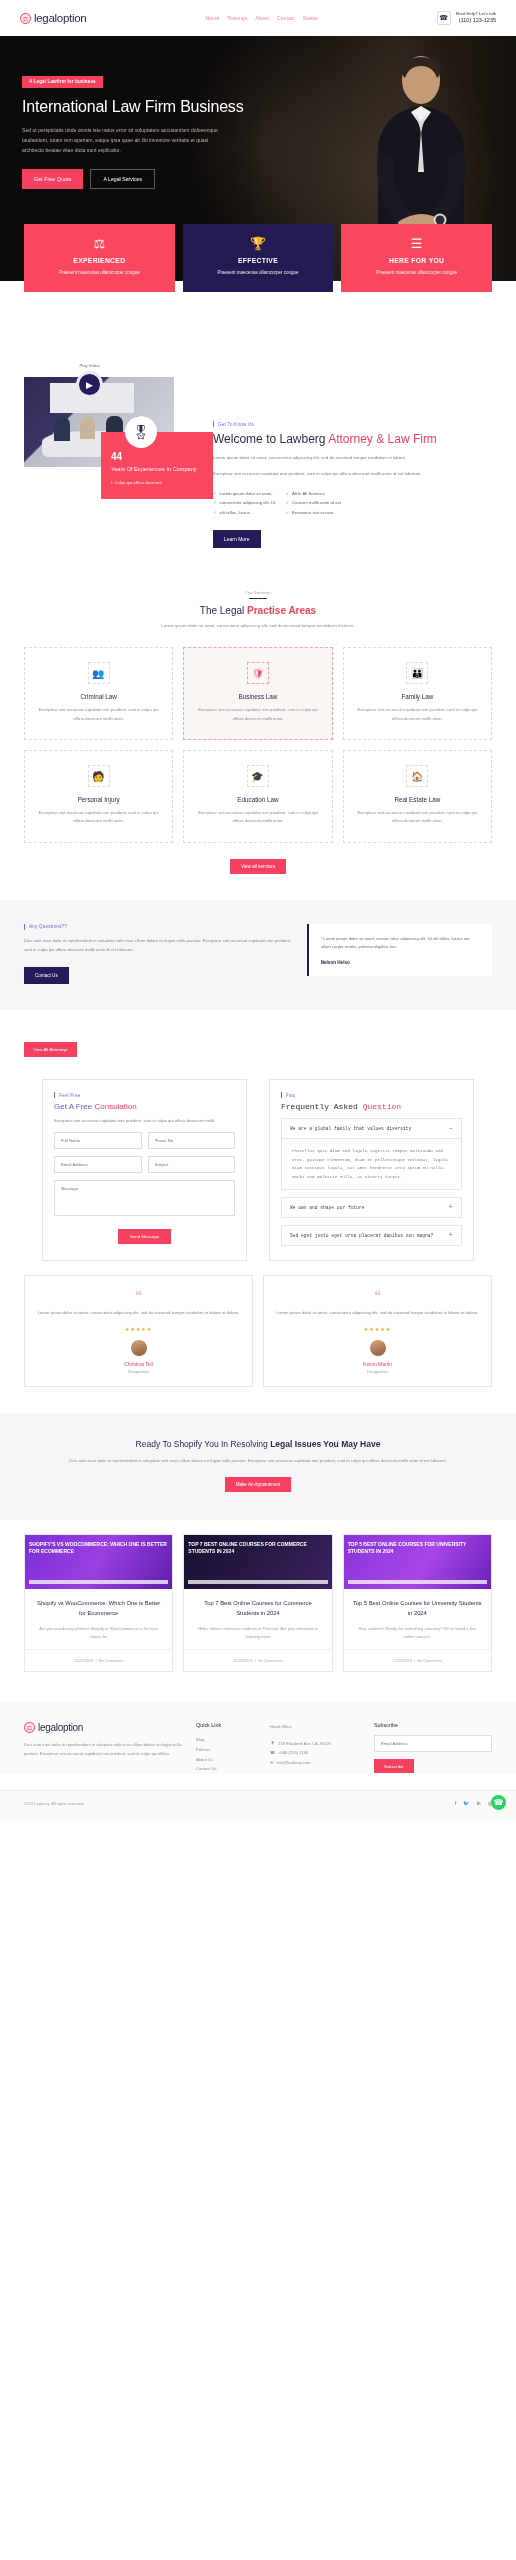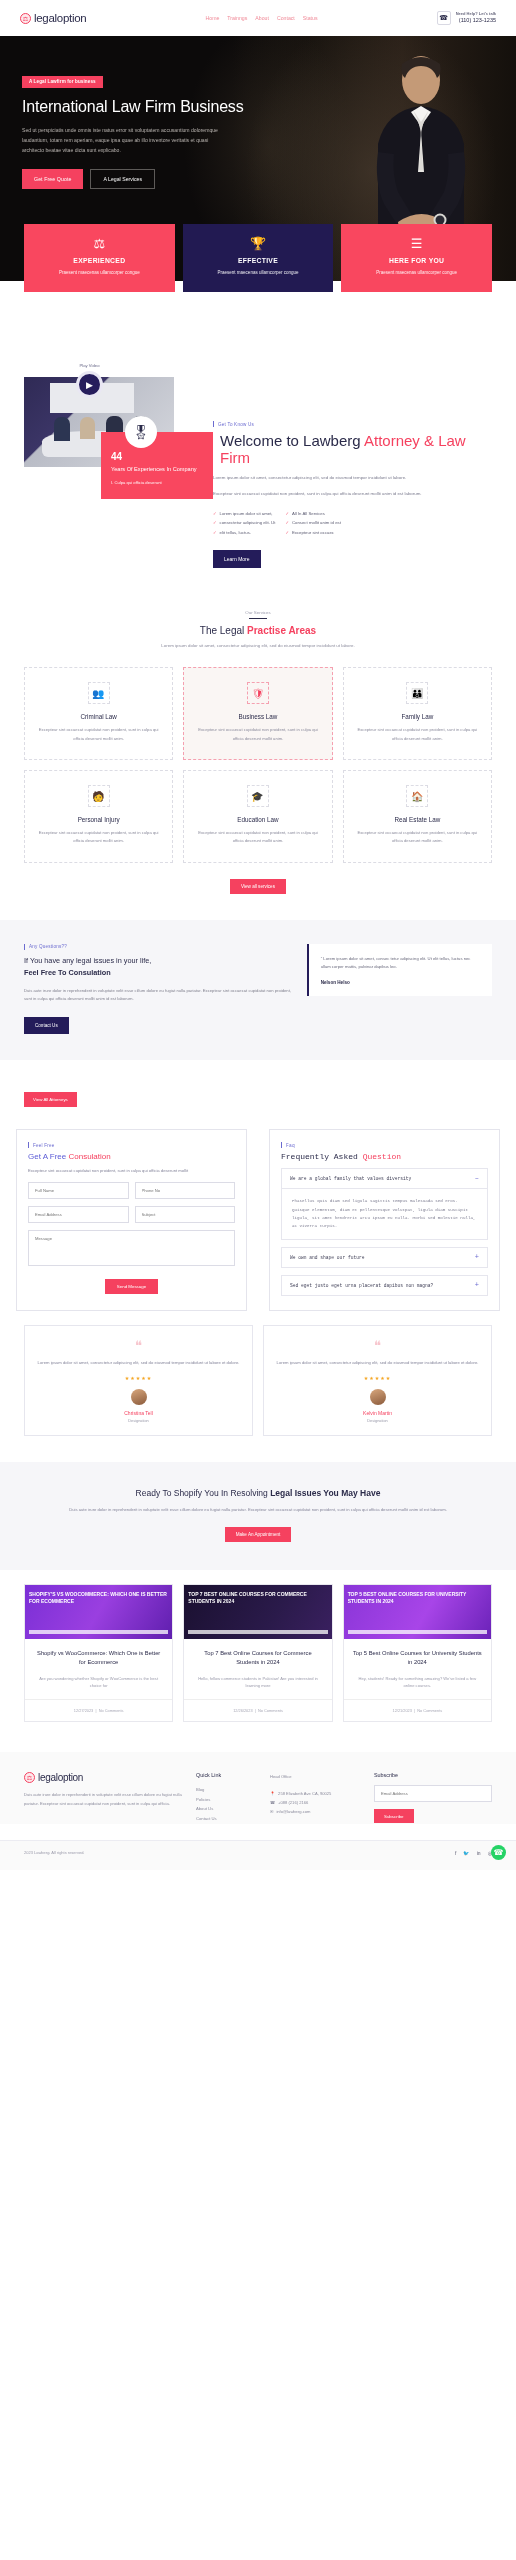--- a/index.html
+++ b/index.html
@@ -119,21 +119,21 @@
   .playlbl { font-size: 4.2px; color: #6b6b8a; margin-bottom: 3px; }
   .playbtn {
     width: 27px; height: 27px; border-radius: 50%; background: #261d5c;
     display: flex; align-items: center; justify-content: center; margin: 0 auto;
     border: 3px solid #e9e7f3; color: #fff; font-size: 9px;
   }
 
   .about-right { flex: 1; padding-top: 44px; }
   .eyebrow { font-size: 4.6px; color: #6b6bd0; letter-spacing: .2px; display:flex; gap:4px; align-items:center; }
   .eyebrow:before { content:""; display:inline-block; width:1px; height:6px; background:#6b6bd0; }
-  .about-h2 { font-size: 15px; margin-top: 5px; color:#2b2b4a; font-weight: normal; padding-left: 7px; }
+  .about-h2 { font-size: 12px; margin-top: 5px; color:#2b2b4a; font-weight: normal; }
   .about-h2 em { font-style: normal; color: #f5415f; }
   .about-p { font-size: 4.4px; color: #7b7b8e; line-height: 2.1; margin-top: 7px; }
   .checks { display: flex; gap: 10px; margin-top: 10px; }
   .checks ul { list-style: none; }
   .checks li { font-size: 4.3px; color:#5c5c72; line-height: 2.3; display:flex; gap:3px; align-items:center; }
   .checks li:before { content:"✓"; color:#f5415f; font-size:4.2px; }
   .btn-navy { background:#241c5a; color:#fff; font-size:5px; padding:6px 11px; border:none; margin-top:12px; }
 
   
   .sec-head { text-align: center; padding: 16px 40px 0; }
@@ -173,21 +173,21 @@
   .btn-navy-sm { background:#241c5a; color:#fff; font-size:4.6px; padding:6px 11px; border:none; margin-top:13px; }
 
   
   .att { padding: 26px 24px 0; display:flex; justify-content: space-between; align-items: flex-start; }
   .att h2 { font-size: 9px; font-weight: normal; margin-top:5px; }
   .att h2 em { font-style:normal; color:#f5415f; }
   .att p { font-size:4.3px; color:#87879a; line-height:2; margin-top:7px; width: 230px; }
   .btn-red-out { background:#f5415f; color:#fff; font-size:4.4px; padding:5px 9px; border:none; margin-top: 6px; }
 
   
-  .fm-wrap { padding: 22px 16px 0; display: flex; gap: 22px; justify-content: space-between; }
+  .fm-wrap { padding: 22px 42px 0; display: flex; gap: 22px; justify-content: space-between; }
   .fm-box, .faq-box { border: 1px solid #e4e4ec; padding: 12px 11px 14px; background:#fff; }
   .fm-box { flex: 1; }
   .faq-box { flex: 1; font-family: Liberation Mono, monospace; }
   .fm-title { font-size: 8px; font-weight: normal; margin-top: 4px; }
   .fm-title .blue { color:#5b5bd6; }
   .fm-title em { font-style:normal; color:#f5415f; }
   .fm-sub { font-size:4.2px; color:#84849a; line-height:1.9; margin-top:6px; }
   .fm-row { display:flex; gap:6px; margin-top: 7px; }
   .fm-row input, .fm-box textarea {
     flex:1; border:1px solid #dcdce6; font-size:4.2px; padding:5px 6px; color:#9a9aac;
@@ -412,21 +412,20 @@
       </div>
     </div>
     <div class="center-btn">
       <button class="btn-red-sm">View all services</button>
     </div>
   </div>
 
   <div class="consult">
     <div class="consult-left">
       <div class="eyebrow">Any Questions??</div>
-      <h3><span>If You have any legal issues in your life,</span><b>Feel Free To Consulation</b></h3>
       <p>Duis aute irure dolor in reprehenderit in voluptate velit esse cillum dolore eu fugiat nulla pariatur. Excepteur sint occaecat cupidatat non proident, sunt in culpa qui officia deserunt mollit anim id est laborum.</p>
       <button class="btn-navy-sm">Contact Us</button>
     </div>
     <div class="consult-right">
       <div class="quote-card">
         <p>" Lorem ipsum dolor sit amet, consec tetur adipiscing elit. Ut elit tellus, luctus nec ullam corper mattis, pulvinar dapibus leo.</p>
         <div class="qname">Nelson Helso</div>
       </div>
     </div>
   </div>

